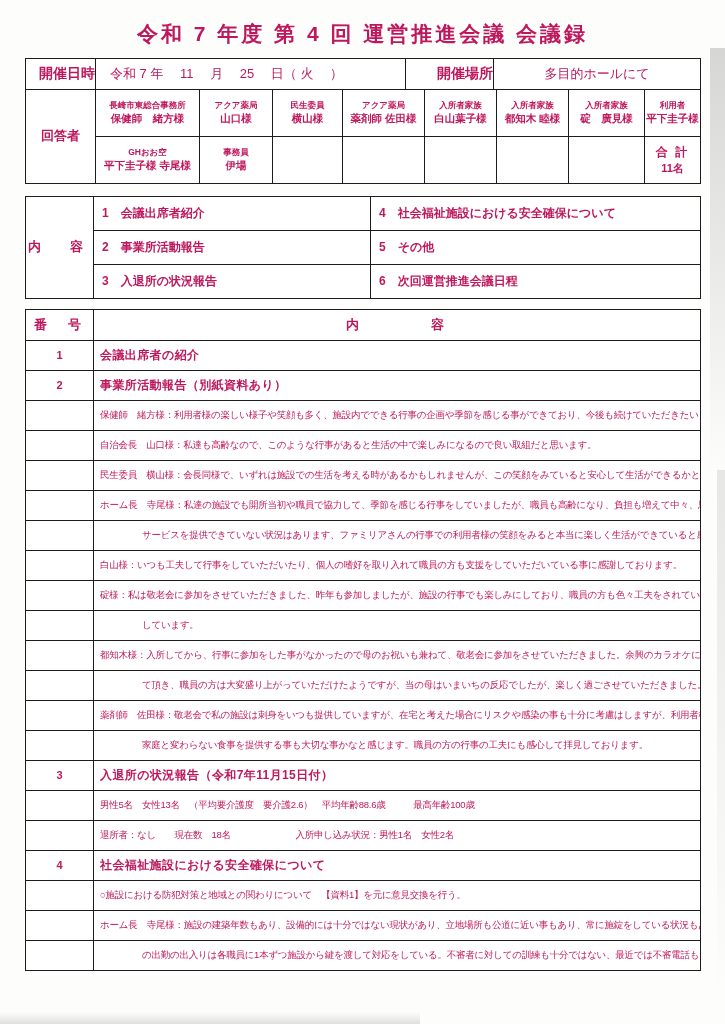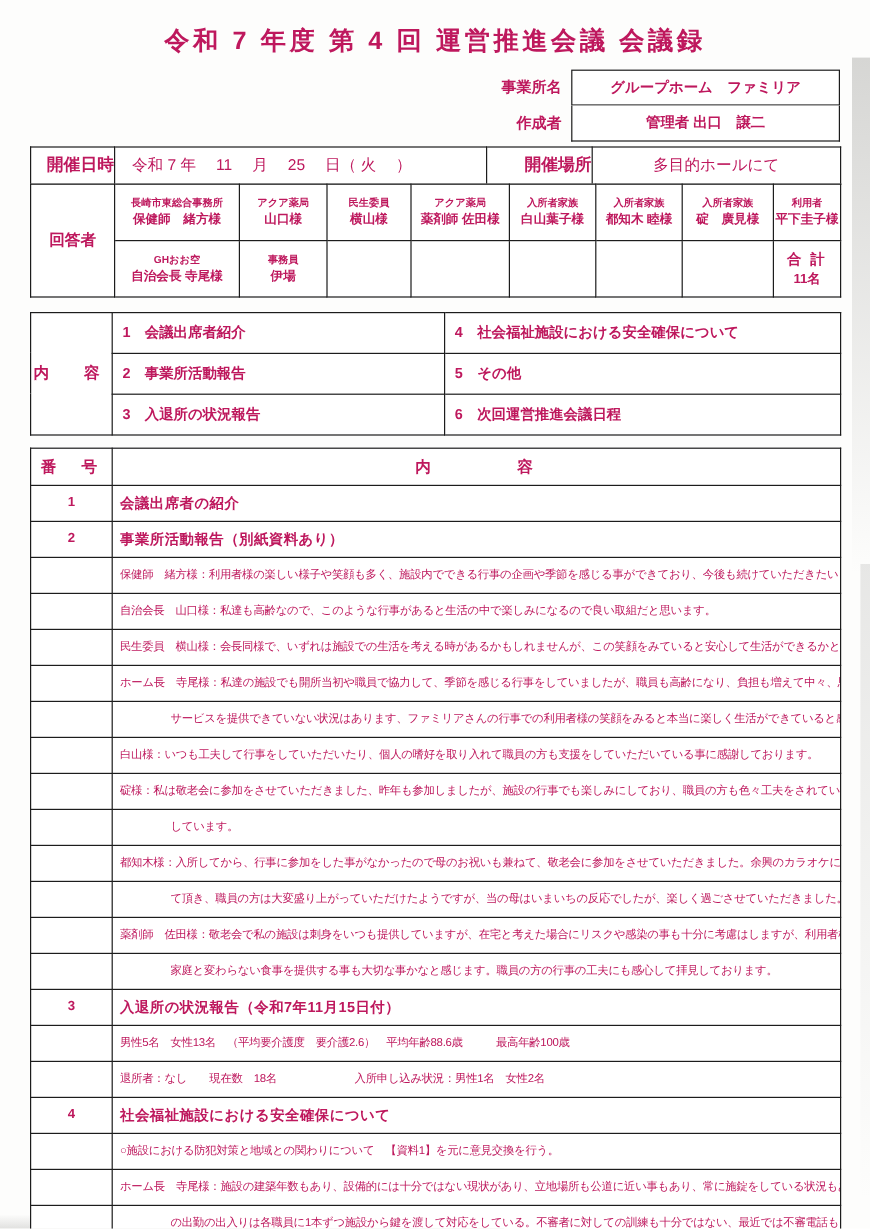--- a/index.html
+++ b/index.html
@@ -68,30 +68,20 @@
 
 <div class="page">
   <div class="edge-right"></div>
   <div class="edge-right2"></div>
   <div class="edge-bottom"></div>
 
   <div class="content">
 
     <div class="title">令和 7 年度 第 4 回 運営推進会議 会議録</div>
 
-    <div class="meta">
-      <div class="meta-row">
-        <span class="meta-label">事業所名</span>
-        <span class="meta-value">グループホーム　ファミリア</span>
-      </div>
-      <div class="meta-row">
-        <span class="meta-label">作成者</span>
-        <span class="meta-value">管理者 出口　譲二</span>
-      </div>
-    </div>
 
     <table class="sched">
       <colgroup>
           <col style="width:70px">
           <col style="width:310px">
           <col style="width:88px">
           <col style="width:207px">
         </colgroup>
       <tbody>
           <tr>
@@ -164,21 +154,21 @@
               <div class="rcell">
                 <div class="rrole">利用者</div>
                 <div class="rname">平下圭子様</div>
               </div>
             </td>
           </tr>
       <tr id="resp-row2">
             <td>
               <div class="rcell">
                 <div class="rrole">GHおお空</div>
-                <div class="rname">自治会長 寺尾様</div>
+                <div class="rname">平下圭子様 寺尾様</div>
               </div>
             </td>
             <td>
               <div class="rcell">
                 <div class="rrole">事務員</div>
                 <div class="rname">伊場</div>
               </div>
             </td>
             <td>
               <div class="rcell">

